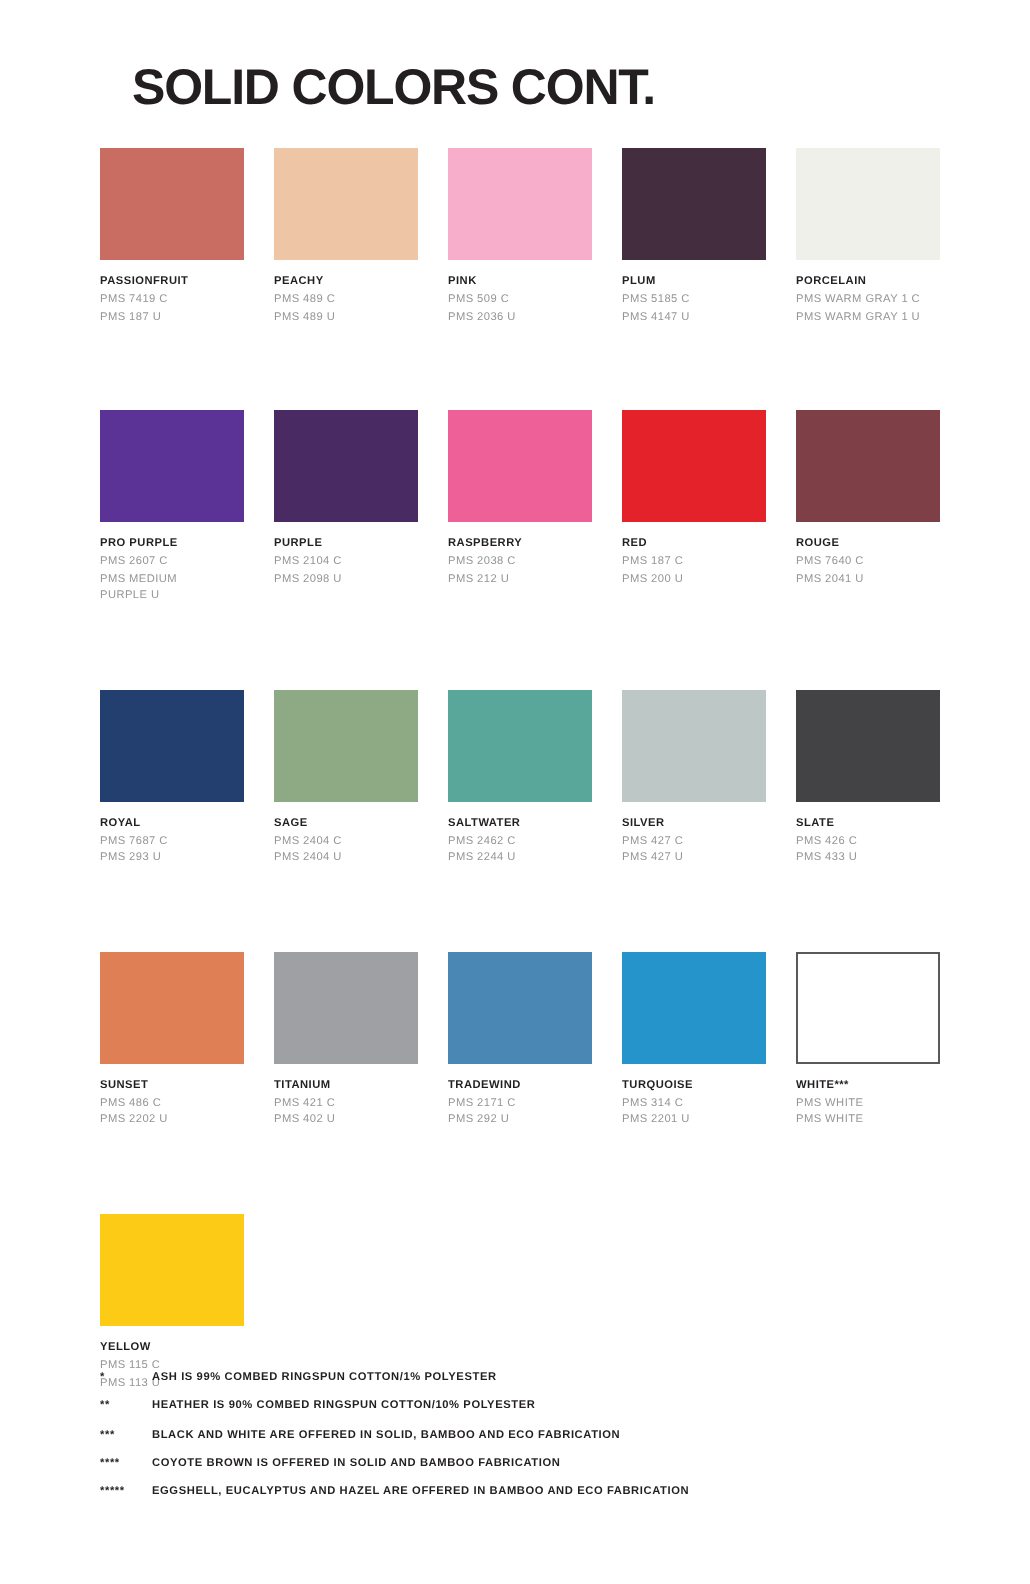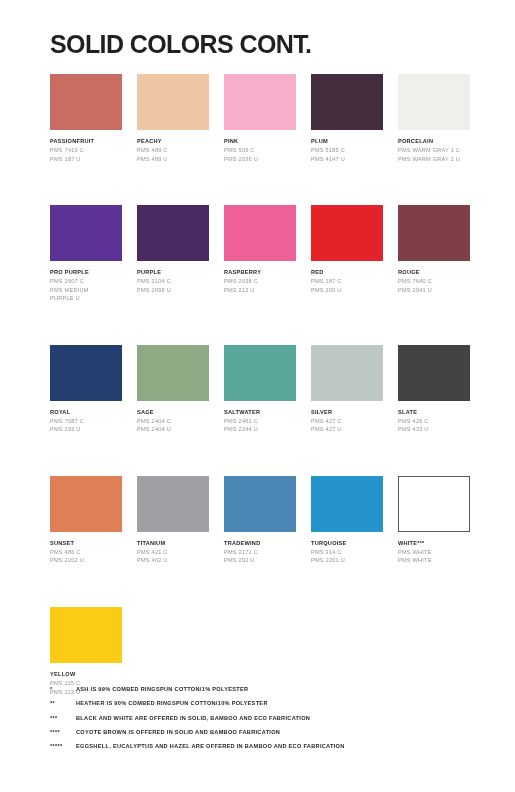--- a/index.html
+++ b/index.html
@@ -18,21 +18,21 @@
 
   .page {
     position: relative;
     width: 515px;
     height: 792px;
     box-sizing: border-box;
   }
 
   .page-title {
     position: absolute;
-    left: 50px;
+    left: 66px;
     top: 30px;
     font-size: 25px;
     font-weight: bold;
     letter-spacing: -0.6px;
     color: #231f20;
     white-space: nowrap;
   }
 
   .swatch-grid {
     position: absolute;

